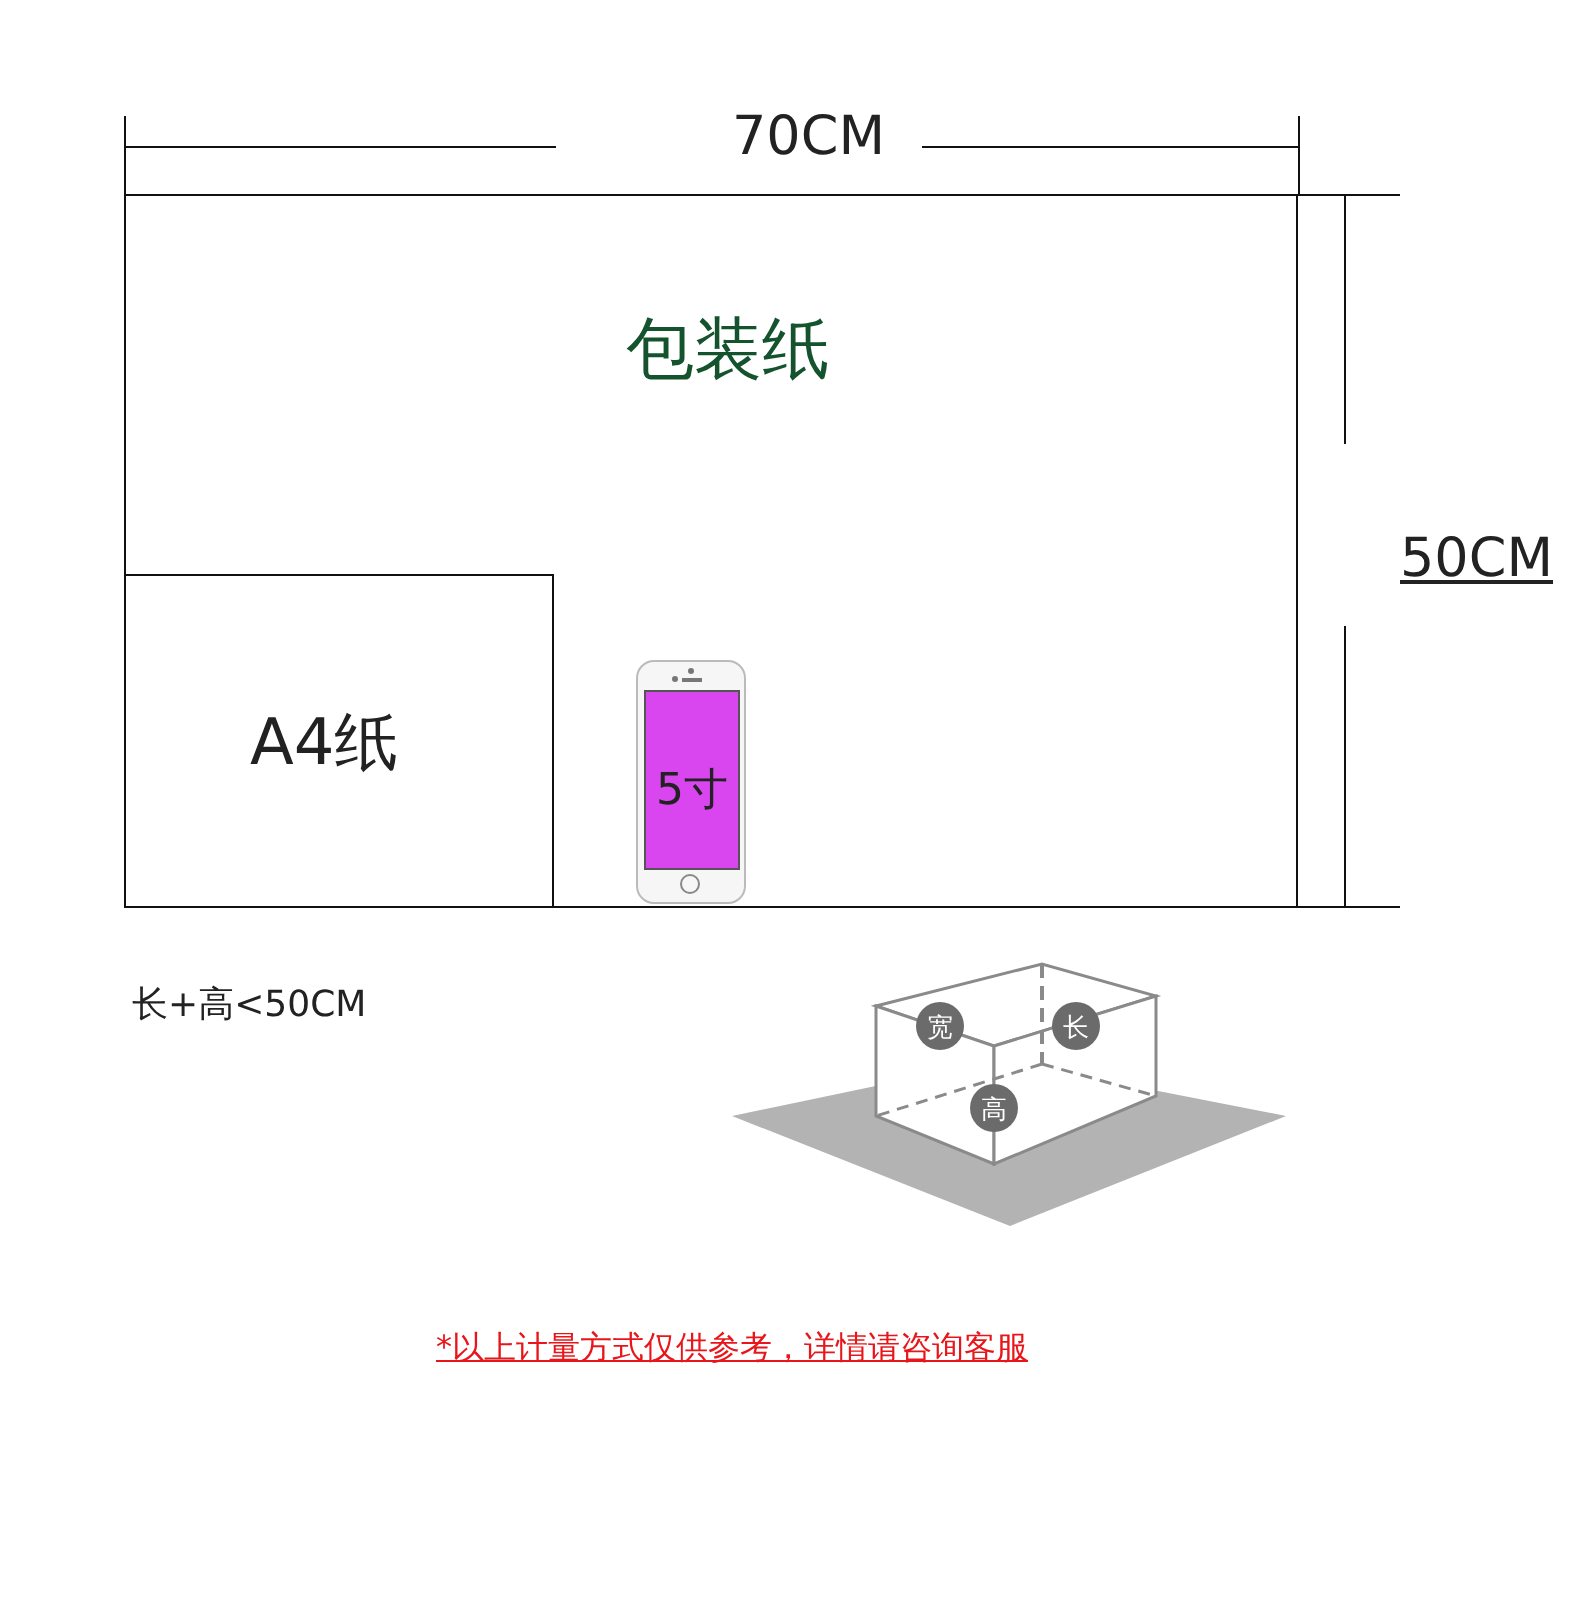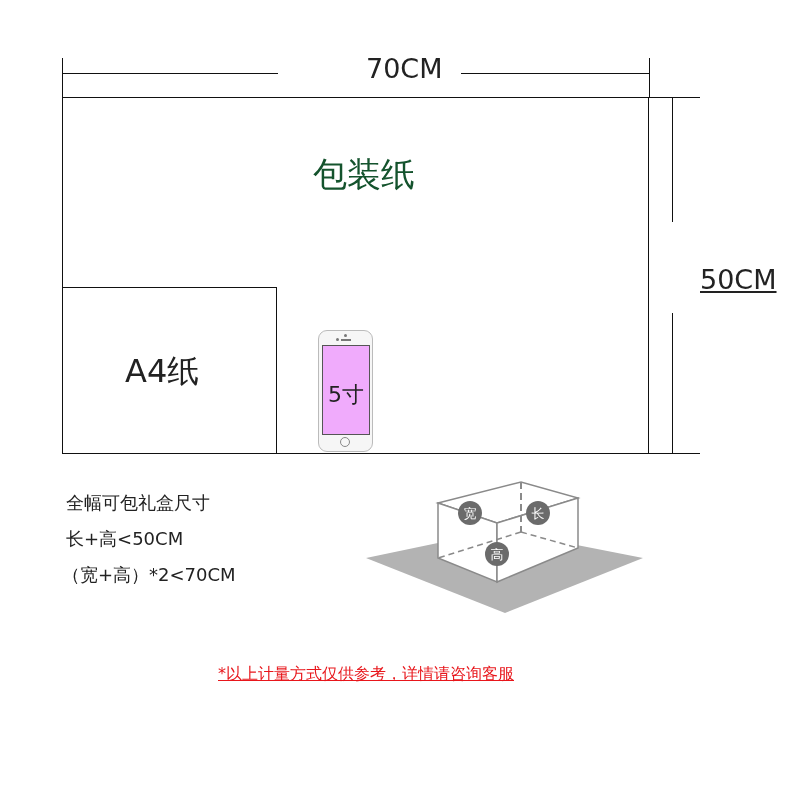--- a/index.html
+++ b/index.html
@@ -6,21 +6,21 @@
   body { width:790px; height:803px; position:relative; overflow:hidden;
          font-family:"DejaVu Sans","Liberation Sans",sans-serif; color:#222; }
   .ln { position:absolute; background:#111; }
   .txt { position:absolute; white-space:nowrap; }
   .dim-label { font-size:27px; color:#222; letter-spacing:0px;margin-left:44px; }
   .title-label { font-size:34px; color:#14532d; }
   .a4-label { font-size:32px; color:#222; }
   .phone { position:absolute; left:318px; top:330px; width:55px; height:122px;
            border:1.5px solid #bbb; border-radius:9px; background:#f6f6f6; box-sizing:border-box; }
   .phone .screen { position:absolute; left:3px; top:14px; width:46px; height:88px;
-                   border:1.5px solid #555; background:#f0abfc; }
+                   border:1.5px solid #555; background:#d946ef; }
   .phone .speaker { position:absolute; left:22px; top:8px; width:10px; height:2px; background:#777; }
   .phone .cam { position:absolute; left:17px; top:7px; width:3px; height:3px; border-radius:50%; background:#777; }
   .phone .cam2 { position:absolute; left:25px; top:3px; width:3px; height:3px; border-radius:50%; background:#777; }
   .phone .home { position:absolute; left:21px; top:106px; width:10px; height:10px; border:1.2px solid #888; border-radius:50%; box-sizing:border-box; }
   .phone .plabel { position:absolute; left:0; width:100%; top:34px; text-align:center; font-size:22px; color:#222; }
   .info { font-size:18px; color:#222; line-height:36px; }
   .note { font-size:16px; color:#e8161b; }
 </style>
 </head>
 <body>
@@ -47,23 +47,21 @@
   <div class="cam2"></div>
   <div class="cam"></div>
   <div class="speaker"></div>
   <div class="screen">
     <div class="plabel">5寸</div>
   </div>
   <div class="home"></div>
 </div>
 
 <div class="txt info" style="left:66px;top:485px;">
-  <div>全幅可包礼盒尺寸</div>
   <div>长+高&lt;50CM</div>
-  <div style="margin-left:-4px;">（宽+高）*2&lt;70CM</div>
 </div>
 
 <svg style="position:absolute;left:360px;top:470px;" width="300" height="150" viewBox="0 0 300 150">
   <polygon points="6,88 140,60 283,88 145,143" fill="#b3b3b3"></polygon>
 
   <polygon points="78,33 161,12 218,28 137,53" fill="#ffffff" stroke="#8a8a8a" stroke-width="1.5"></polygon>
   <polygon points="78,33 137,53 137,112 78,88" fill="#ffffff" stroke="#8a8a8a" stroke-width="1.5"></polygon>
   <polygon points="137,53 218,28 218,78 137,112" fill="#ffffff" stroke="#8a8a8a" stroke-width="1.5"></polygon>
 
   <line x1="161" y1="12" x2="161" y2="62" stroke="#8a8a8a" stroke-width="2" stroke-dasharray="7,4"></line>

